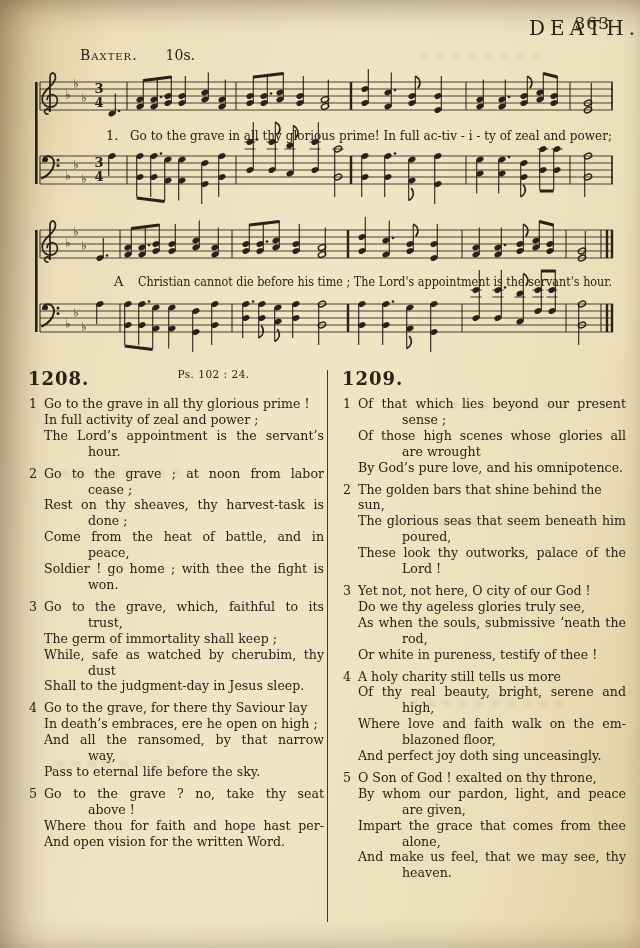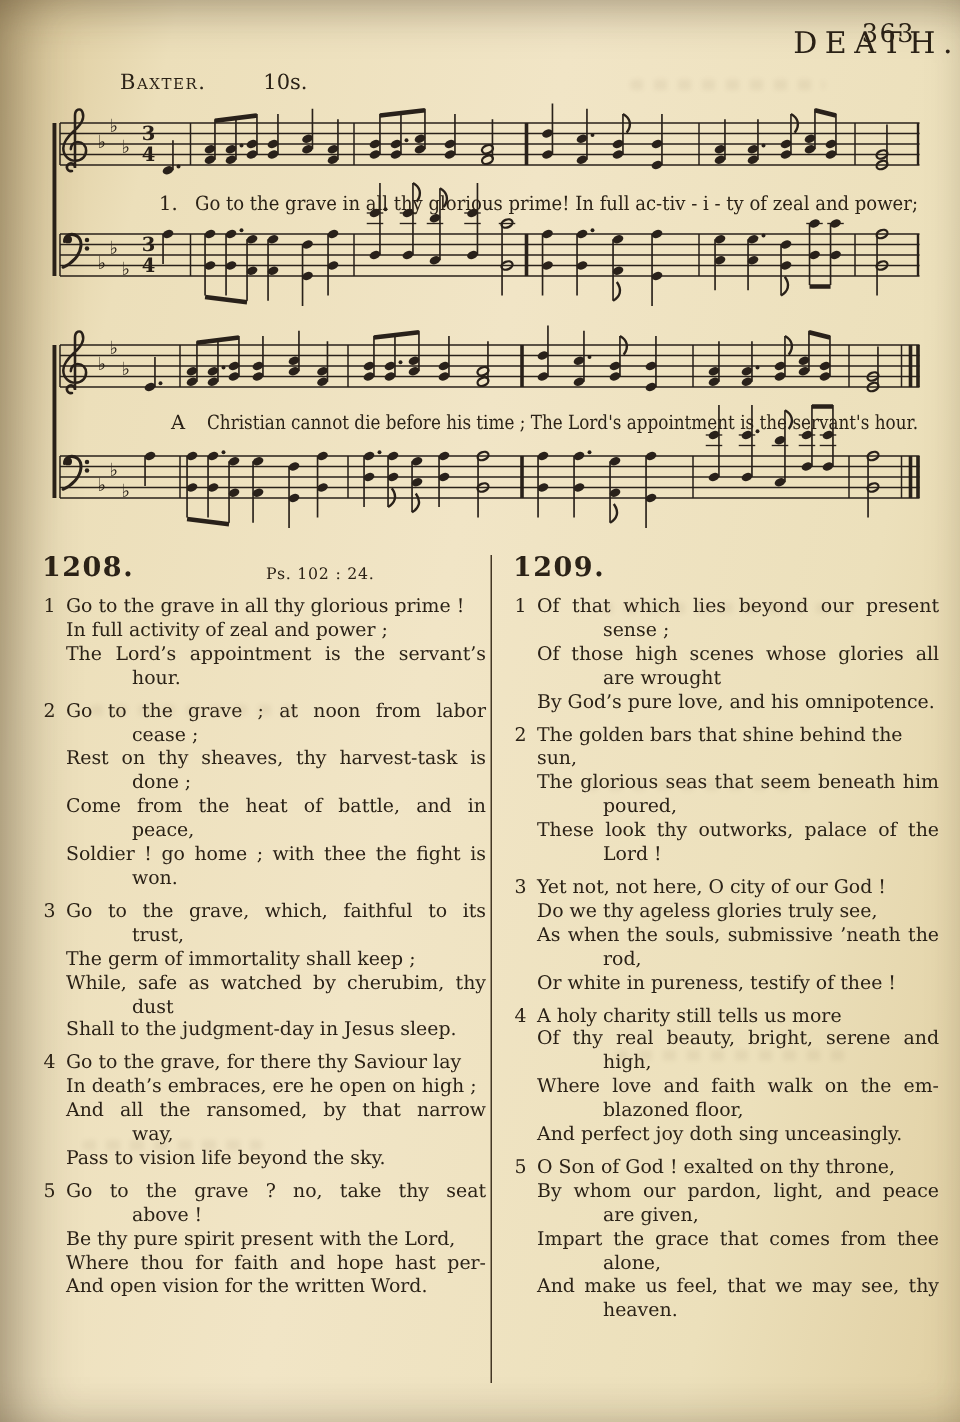--- a/index.html
+++ b/index.html
@@ -9,29 +9,29 @@
         background:linear-gradient(103deg,#d9c697 0%,#ecdfba 14%,#f1e5c6 45%,#ece0bb 78%,#e0cfa2 100%);}
   .page::after{content:"";position:absolute;inset:0;pointer-events:none;
         box-shadow:inset 30px 0 40px -18px rgba(62,44,20,.42),
                    inset 0 24px 32px -20px rgba(62,44,20,.34),
                    inset -12px -18px 34px -24px rgba(62,44,20,.28);}
   .running-head{position:absolute;top:16px;left:0;right:0;height:22px}
   .head-title{display:block;text-align:right;font-size:20px;letter-spacing:5px}
   .page-num{position:absolute;right:30px;top:-3px;font-size:17px;letter-spacing:1px}
   .tune-line{position:absolute;top:47px;left:80px;font-size:14px}
   .tune-name{font-variant:small-caps;letter-spacing:1px}
-  .tune-meter{margin-left:38px}
+  .tune-meter{margin-left:28px}
   .music-system{position:absolute;left:0;width:640px;height:142px}
   #sys1{top:66px}
   #sys2{top:216px}
   .hymns{position:absolute;top:368px;left:28px;right:14px;bottom:12px;display:flex;align-items:stretch}
   .col{width:296px}
   .col.right{flex:1;padding-left:10px}
   .divider{width:1px;background:#443724;margin:2px 4px 14px 3px}
-  .hymn-head{margin:0 0 7px 0;display:flex;align-items:flex-end}
+  .hymn-head{margin:0 0 7px 0;display:flex;align-items:flex-start}
   .hymn-number{font-size:18px;font-weight:bold;letter-spacing:1px}
   .hymn-ref{font-size:10.5px;margin-left:88px;letter-spacing:.5px}
   .verse{position:relative;padding-left:16px;margin-bottom:6px;font-size:12.6px;line-height:15.9px}
   .vnum{position:absolute;left:1px;top:0}
   .line.ind{padding-left:44px}
   .line.j{text-align:justify;text-align-last:justify}
   .sc{font-variant:small-caps}
   .bleed{position:absolute;height:7px;border-radius:3px;pointer-events:none;opacity:.15;filter:blur(1.6px);
          background:repeating-linear-gradient(90deg,rgba(110,90,58,.5) 0 9px,rgba(110,90,58,0) 9px 16px)}
 </style>
@@ -497,27 +497,26 @@
           <div class="line j">While, safe as watched by cherubim, thy</div>
           <div class="line ind">dust</div>
           <div class="line">Shall to the judgment-day in Jesus sleep.</div>
         </div>
         <div class="verse">
           <span class="vnum">4</span>
           <div class="line">Go to the grave, for there thy Saviour lay</div>
           <div class="line">In death’s embraces, ere he open on high ;</div>
           <div class="line j">And all the ransomed, by that narrow</div>
           <div class="line ind">way,</div>
-          <div class="line">Pass to vision life beyond the sky.</div>
+          <div class="line">Pass to eternal life before the sky.</div>
         </div>
         <div class="verse">
           <span class="vnum">5</span>
           <div class="line j">Go to the grave ? no, take thy seat</div>
           <div class="line ind">above !</div>
-          <div class="line">Be thy pure spirit present with the Lord,</div>
           <div class="line j">Where thou for faith and hope hast per-</div>
           <div class="line">And open vision for the written Word.</div>
         </div>
       </div>
     <div class="divider"></div>
     <div class="col right" id="col2">
         <div class="hymn-head">
           <span class="hymn-number">1209.</span>
         </div>
         <div class="verse">

